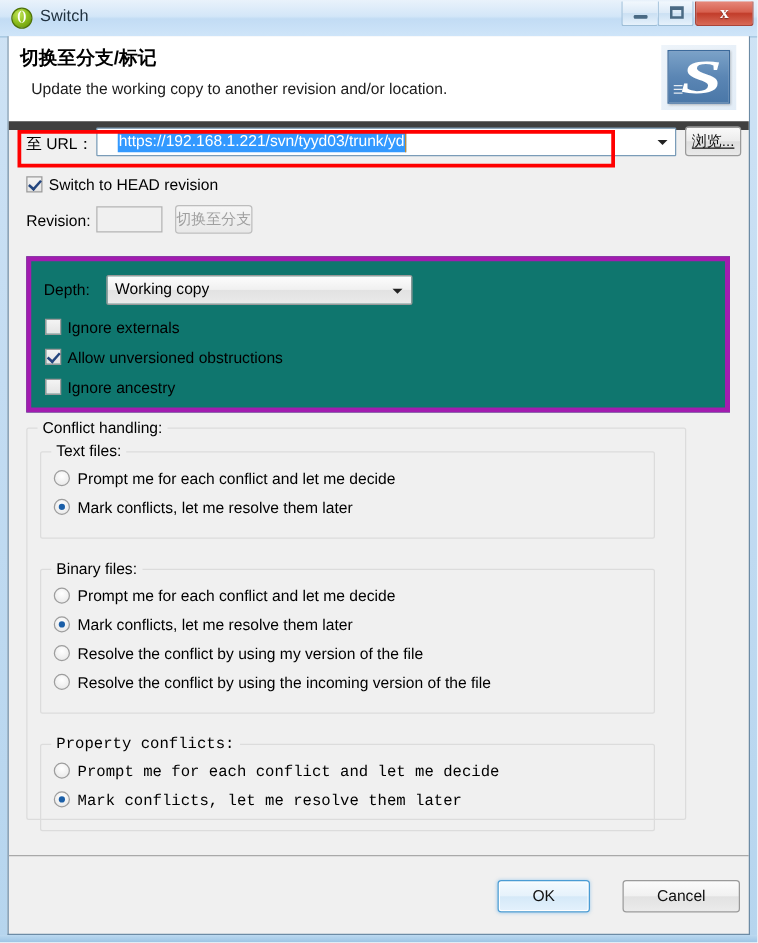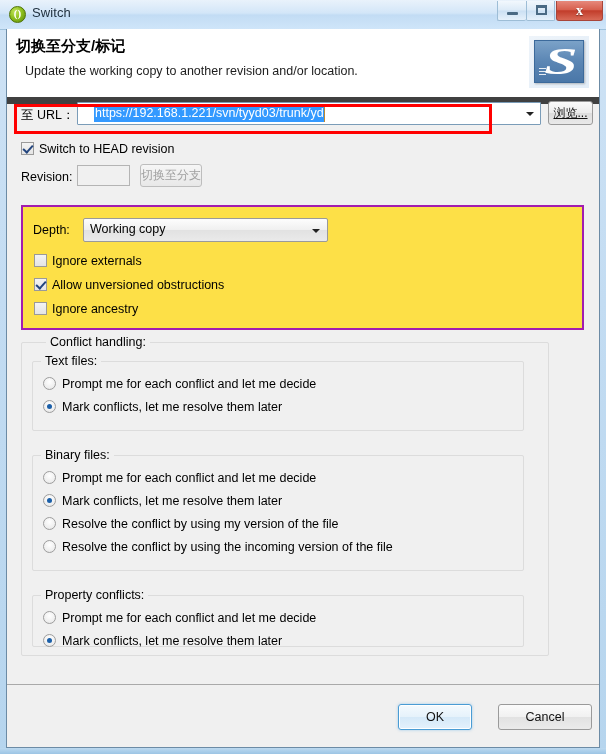--- a/index.html
+++ b/index.html
@@ -339,31 +339,30 @@
     background: transparent;
     border-radius: 2px;
   }
   .groupbox > .legend {
     position: absolute;
     left: 8px; top: -8px;
     padding: 0 4px;
     background: #f0f0f0;
     font-size: 12.5px;
     color: #000;
-    margin-left: 16px;
   }
 
   
   .depth-panel {
     position: absolute;
     left: 14px; top: 176px;
     width: 563px; height: 125px;
     box-sizing: border-box;
-    border: 2px solid #a21caf;
-    background: #fde047;
+    border: 4px solid #a21caf;
+    background: #0f766e;
   }
   .depth-row { position: absolute; left: 10px; top: 11px; }
   .depth-label { font-size: 12.5px; color: #000; position: absolute; left: 0; top: 5px; }
   .depth-combo {
     position: absolute;
     left: 50px; top: 0;
     width: 245px; height: 24px;
     box-sizing: border-box;
     border: 1px solid #9a9a9a;
     border-radius: 2px;
@@ -547,21 +546,21 @@
           </label>
           <label class="rdline">
             <span class="rd"></span><span class="rd-label">Resolve the conflict by using my version of the file</span>
           </label>
           <label class="rdline">
             <span class="rd"></span><span class="rd-label">Resolve the conflict by using the incoming version of the file</span>
           </label>
         </div>
       </div>
 
-      <div class="groupbox sub-group" style="left:10px; top:252px; height:52px;">
+      <div class="groupbox sub-group" style="left:10px; top:252px; height:70px;font-family:Liberation Mono, monospace;">
         <span class="gl">Property conflicts:</span>
         <div class="sub-inner">
           <label class="rdline">
             <span class="rd"></span><span class="rd-label">Prompt me for each conflict and let me decide</span>
           </label>
           <label class="rdline">
             <span class="rd sel"></span><span class="rd-label">Mark conflicts, let me resolve them later</span>
           </label>
         </div>
       </div>

